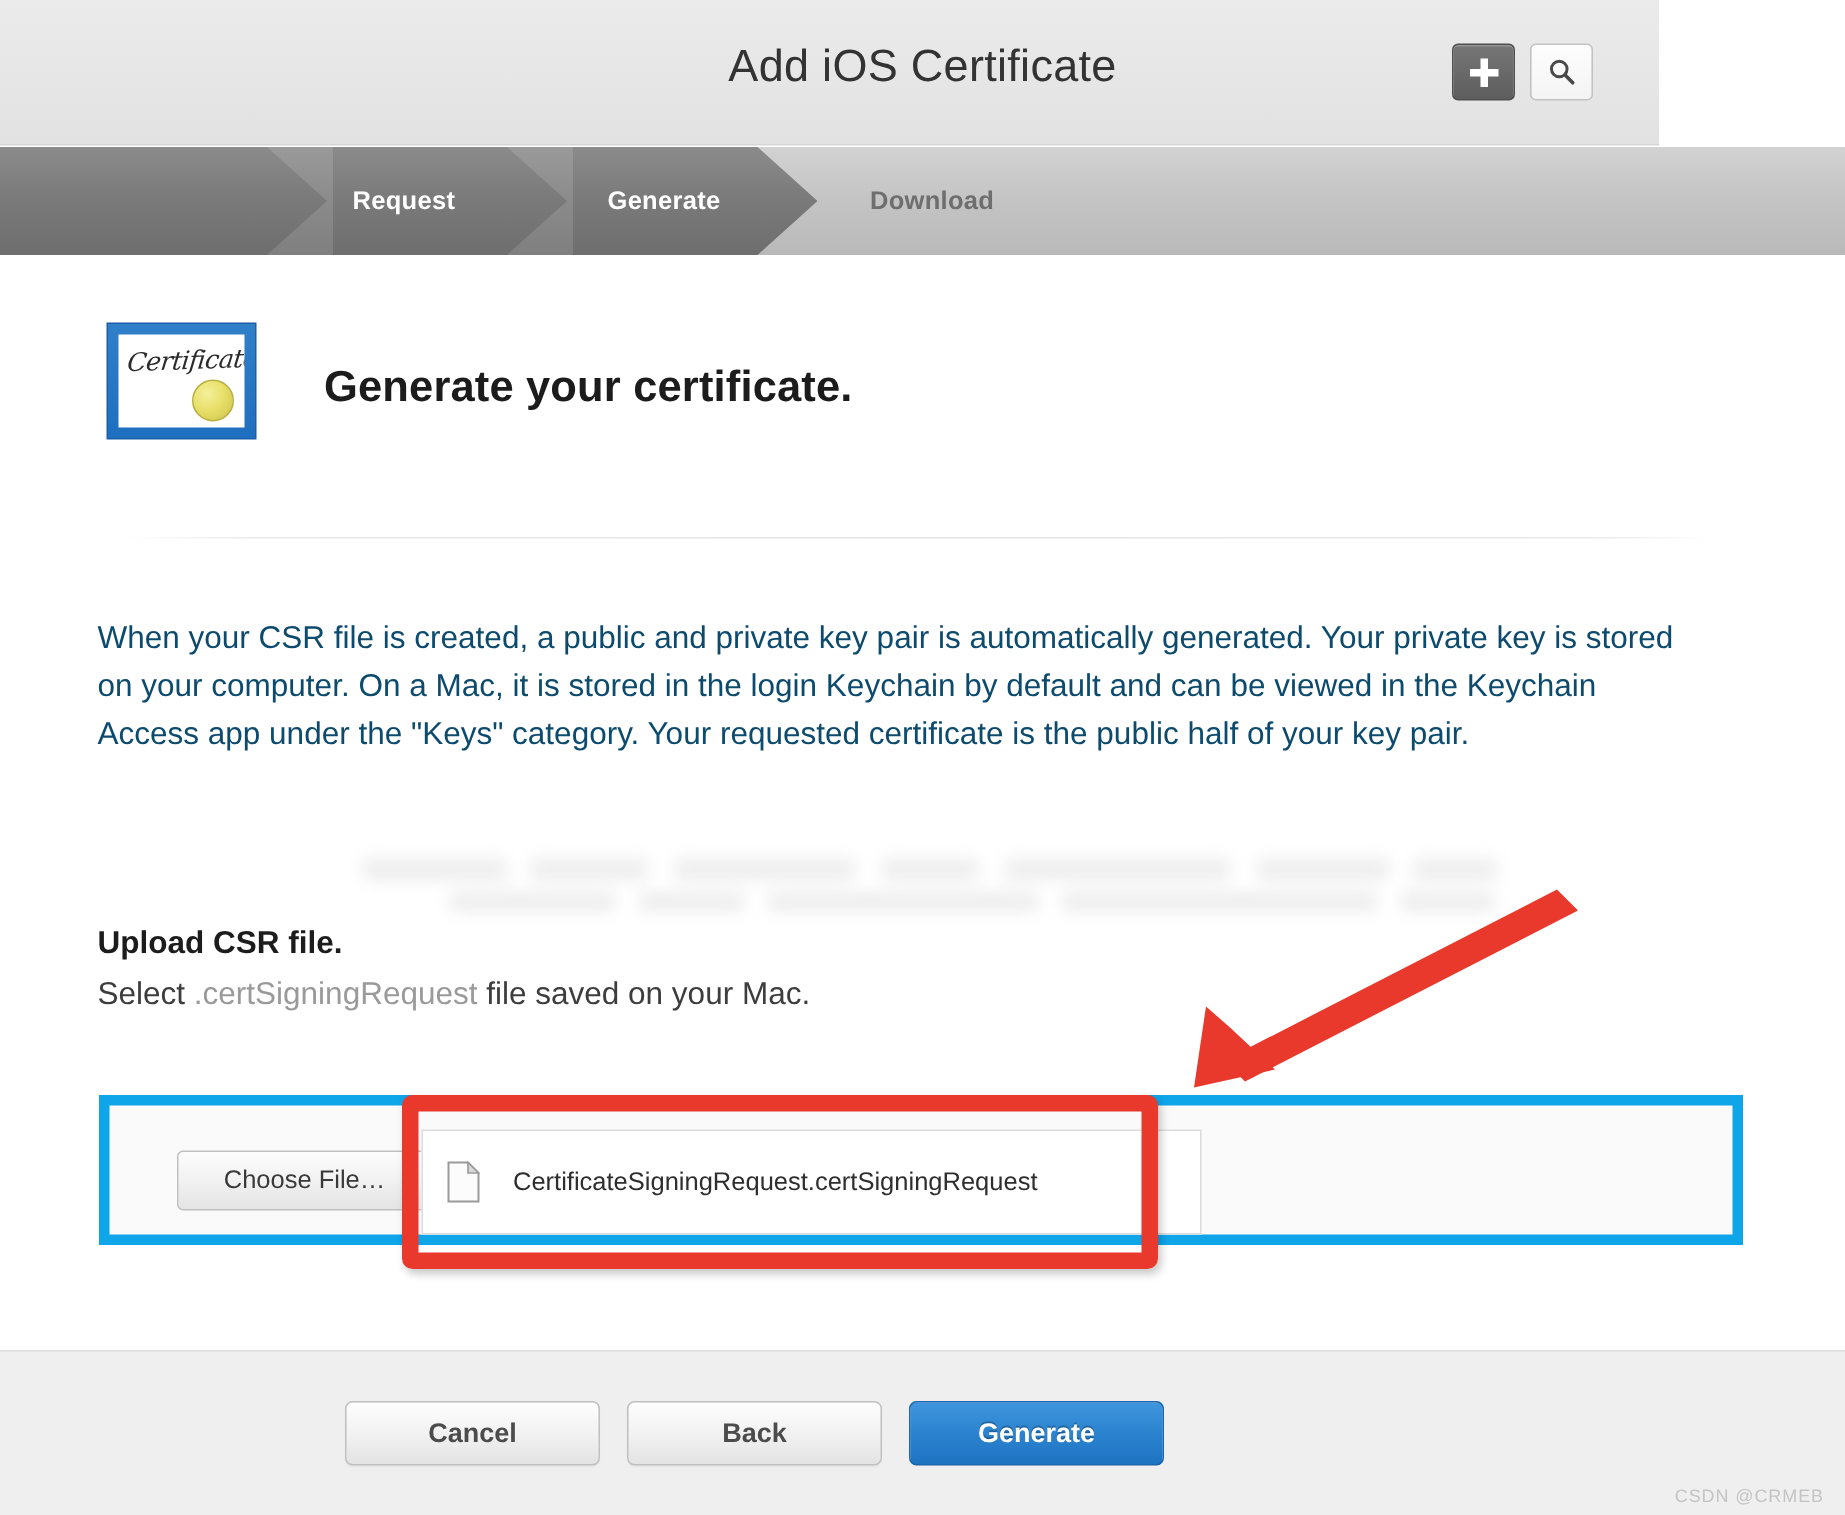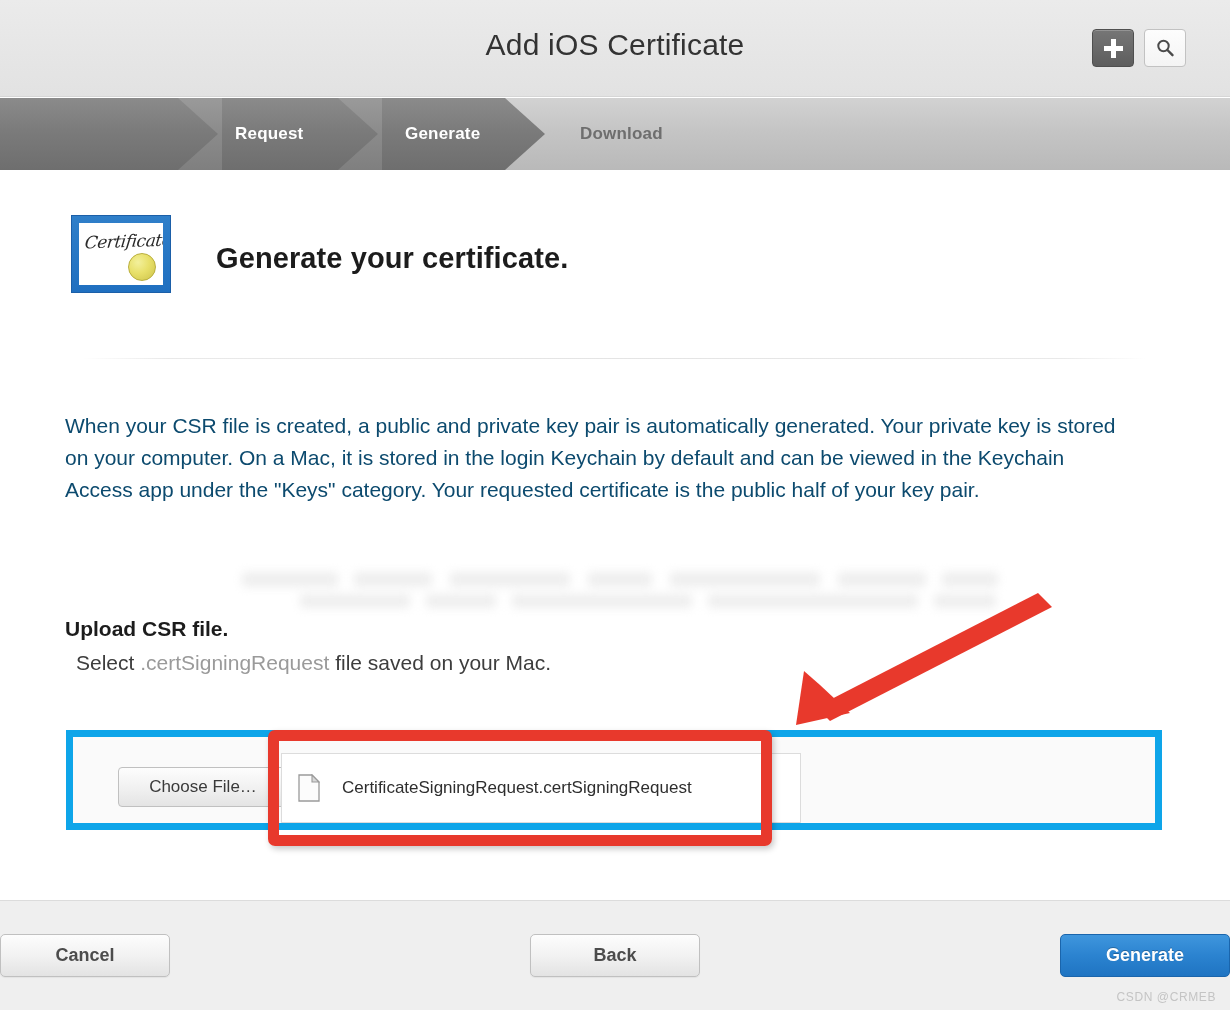--- a/index.html
+++ b/index.html
@@ -11,21 +11,21 @@
   }
   #app {
     position: relative;
     width: 1230px; height: 1010px;
     background: #ffffff;
   }
 
   
   .header {
     position: absolute; left: 0; top: 0;
-    width: 1230px; height: 97px;
+    width: 1106px; height: 97px;
     background: linear-gradient(to bottom, #ebebeb 0%, #e6e6e6 55%, #e2e2e2 100%);
     border-bottom: 1px solid #d6d6d6;
     padding-left: 42px;
   }
   .header-title {
     position: absolute; left: 0; top: 28px; width: 1230px;
     text-align: center;
     font-size: 30px; font-weight: 400; color: #333333;
     letter-spacing: 0.2px;
   }
@@ -149,21 +149,21 @@
     filter: blur(5px);
     overflow: hidden;
   }
   .blur-line { position: absolute; background: #dedede; border-radius: 2px; }
 
   .upload-title {
     position: absolute; left: 65px; top: 447px;
     font-size: 21px; font-weight: 700; color: #1c1c1c;
   }
   .upload-sub {
-    position: absolute; left: 76px; top: 481px;
+    position: absolute; left: 65px; top: 481px;
     font-size: 21px; color: #3d3d3d;
   }
   .upload-sub .dim { color: #9a9a9a; }
 
   .file-panel {
     position: absolute; left: 66px; top: 560px;
     width: 1096px; height: 100px;
     background: #fafafa;
     border: 7px solid #0ea5e9;
   }
@@ -206,22 +206,22 @@
   .arrow-svg { position: absolute; left: 780px; top: 585px; pointer-events: none; }
 
   
   .footer {
     position: absolute; left: 0; top: 900px;
     width: 1230px; height: 110px;
     background: #efefef;
     border-top: 1px solid #dcdcdc;
   }
   .footer-buttons {
-    position: absolute; left: 0; top: 33px; width: 1230px;
-    display: flex; justify-content: space-between; gap: 18px;
+    position: absolute; left: 0; top: 33px; width: 1006px;
+    display: flex; justify-content: center; gap: 18px;
   }
   .btn {
     height: 43px;
     border-radius: 5px;
     display: flex; align-items: center; justify-content: center;
     font-size: 18px; font-weight: 700;
     cursor: pointer;
   }
   .btn.secondary {
     width: 170px;

